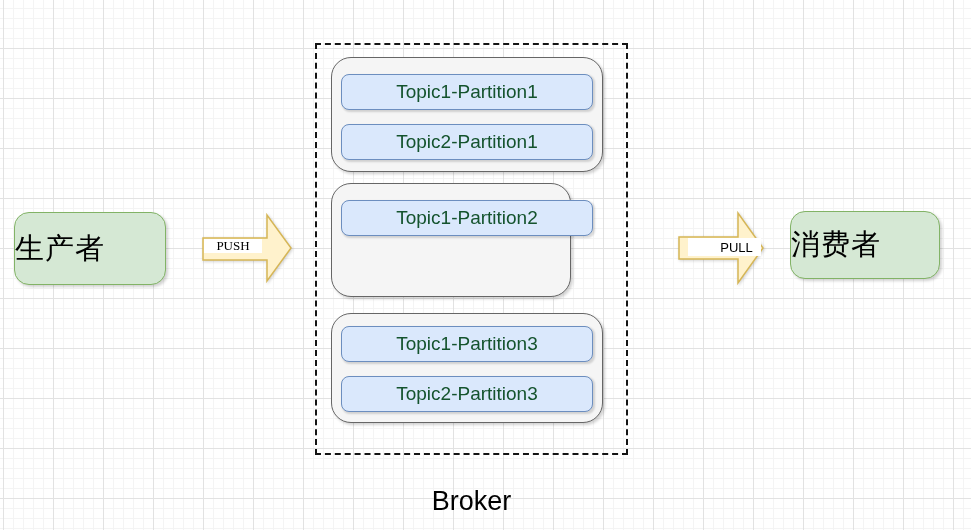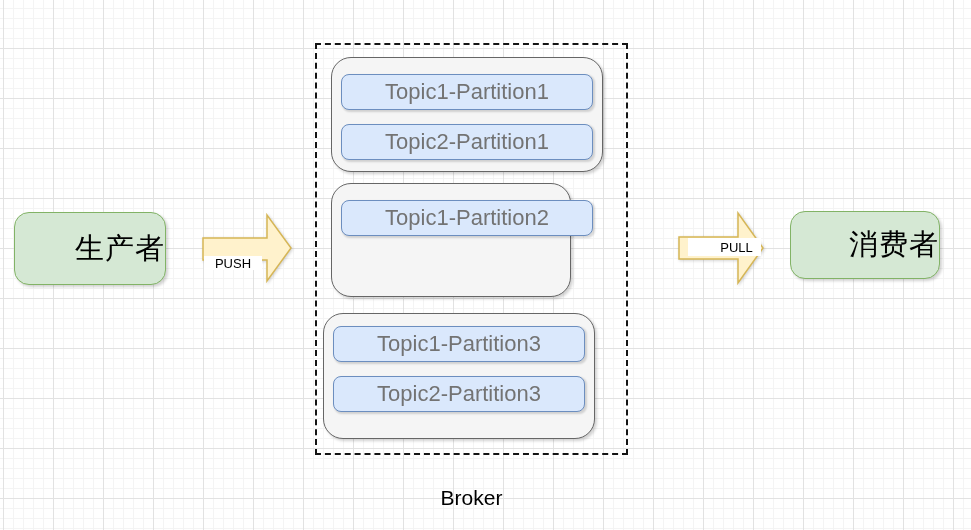--- a/index.html
+++ b/index.html
@@ -21,21 +21,21 @@
     background-size: 50px 50px, 50px 50px, 10px 10px, 10px 10px;
     background-position: 3px -2px, 3px -2px, 3px -2px, 3px -2px;
   }
   .node {
     position: absolute;
     background: #d5e8d4;
     border: 1.5px solid #82b366;
     border-radius: 15px;
     display: flex;
     align-items: center;
-    justify-content: flex-end;
+    justify-content: flex-start;
     box-shadow: 2px 2px 3px rgba(0,0,0,0.18);
     box-sizing: border-box;
     cursor: default;
   }
   .node-label {
     font-size: 29px;
     color: #000000;
     letter-spacing: 1px;
   }
   .arrow { position: absolute; }
@@ -77,64 +77,64 @@
     background: #dae8fc;
     border: 1.5px solid #6c8ebf;
     border-radius: 8px;
     display: flex;
     align-items: center;
     justify-content: center;
     box-shadow: 1.5px 1.5px 2px rgba(0,0,0,0.15);
     box-sizing: border-box;
   }
   .partition span {
-    font-size: 22px;
-    color: #737373;
+    font-size: 19px;
+    color: #14532d;
   }
   .broker-caption {
     position: absolute;
     text-align: center;
-    font-size: 21px;
+    font-size: 27px;
     color: #000000;
   }
 </style>
 </head>
 <body>
 
 <div class="canvas">
 
   <div class="node" style="left:14px; top:212px; width:152px; height:73px;">
     <span class="node-label">生产者</span>
   </div>
 
   <div class="arrow" style="left:200px; top:210px; width:95px; height:75px;">
     <svg width="95" height="75" viewBox="0 0 95 75">
       <polygon points="3,28 67,28 67,5 91,38 67,71 67,50 3,50"></polygon>
     </svg>
-    <span class="arrow-label" style="left:4px; top:46px; width:58px; height:14px;">PUSH</span>
+    <span class="arrow-label" style="left:4px; top:29px; width:58px; height:14px;font-family:Liberation Serif, serif;">PUSH</span>
   </div>
 
   <div class="broker-box" style="left:315px; top:43px; width:313px; height:412px;"></div>
 
   <div class="group" style="left:331px; top:57px; width:272px; height:115px;">
     <div class="partition" style="top:16px;">
       <span>Topic1-Partition1</span>
     </div>
     <div class="partition" style="top:66px;justify-content:center;">
       <span>Topic2-Partition1</span>
     </div>
   </div>
 
   <div class="group" style="left:331px; top:183px; width:240px; height:114px;">
     <div class="partition" style="top:16px;">
       <span>Topic1-Partition2</span>
     </div>
   </div>
 
-  <div class="group" style="left:323px; top:313px; width:272px; height:126px;">
+  <div class="group" style="left:331px; top:313px; width:272px; height:110px;">
     <div class="partition" style="top:12px;">
       <span>Topic1-Partition3</span>
     </div>
     <div class="partition" style="top:62px;">
       <span>Topic2-Partition3</span>
     </div>
   </div>
 
   <div class="broker-caption" style="left:315px; top:486px; width:313px;">Broker</div>
 

